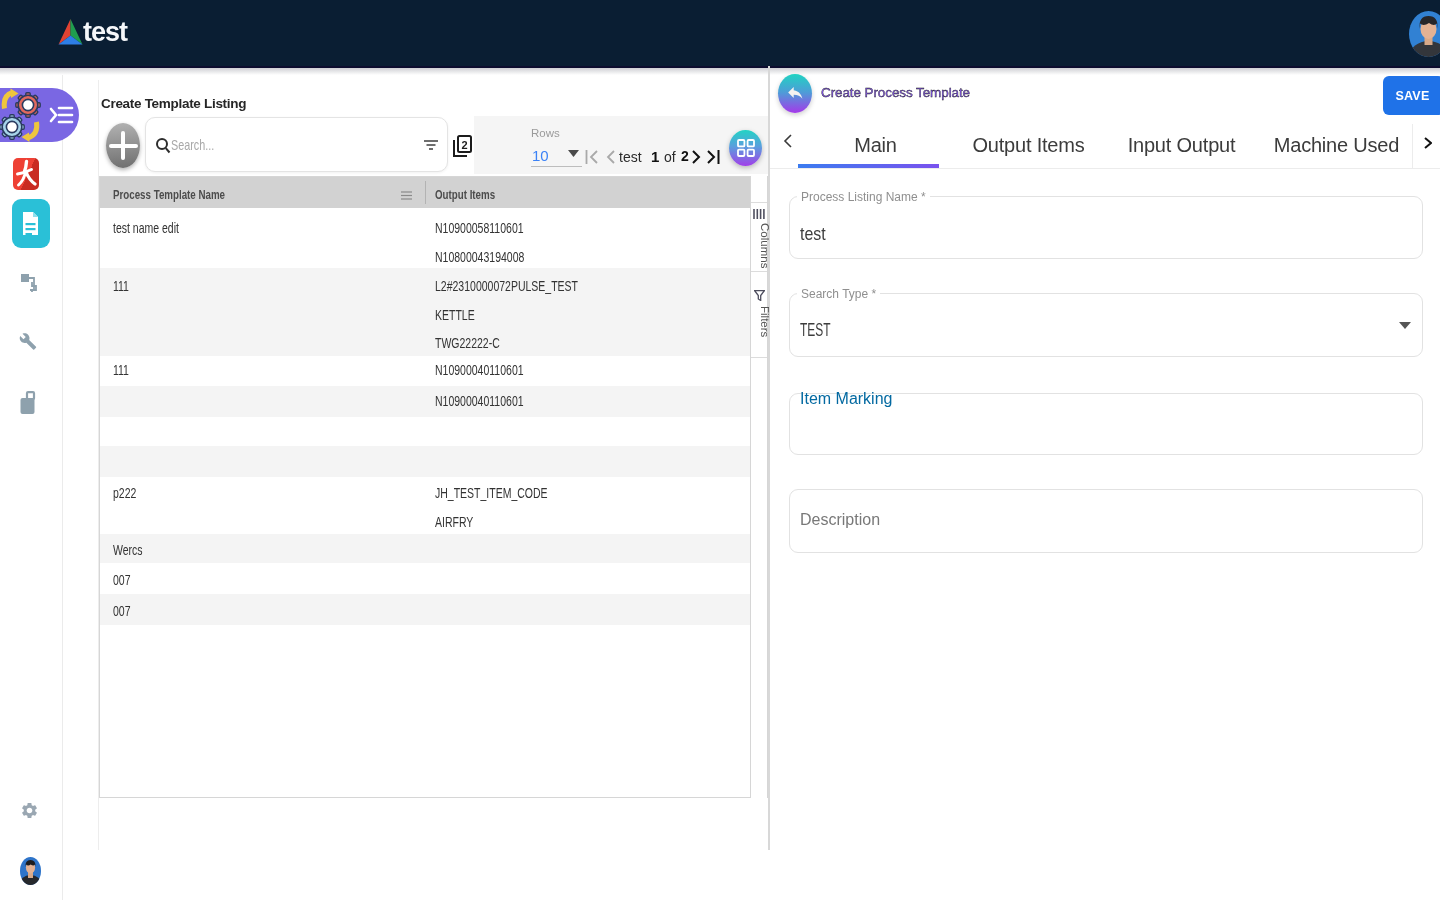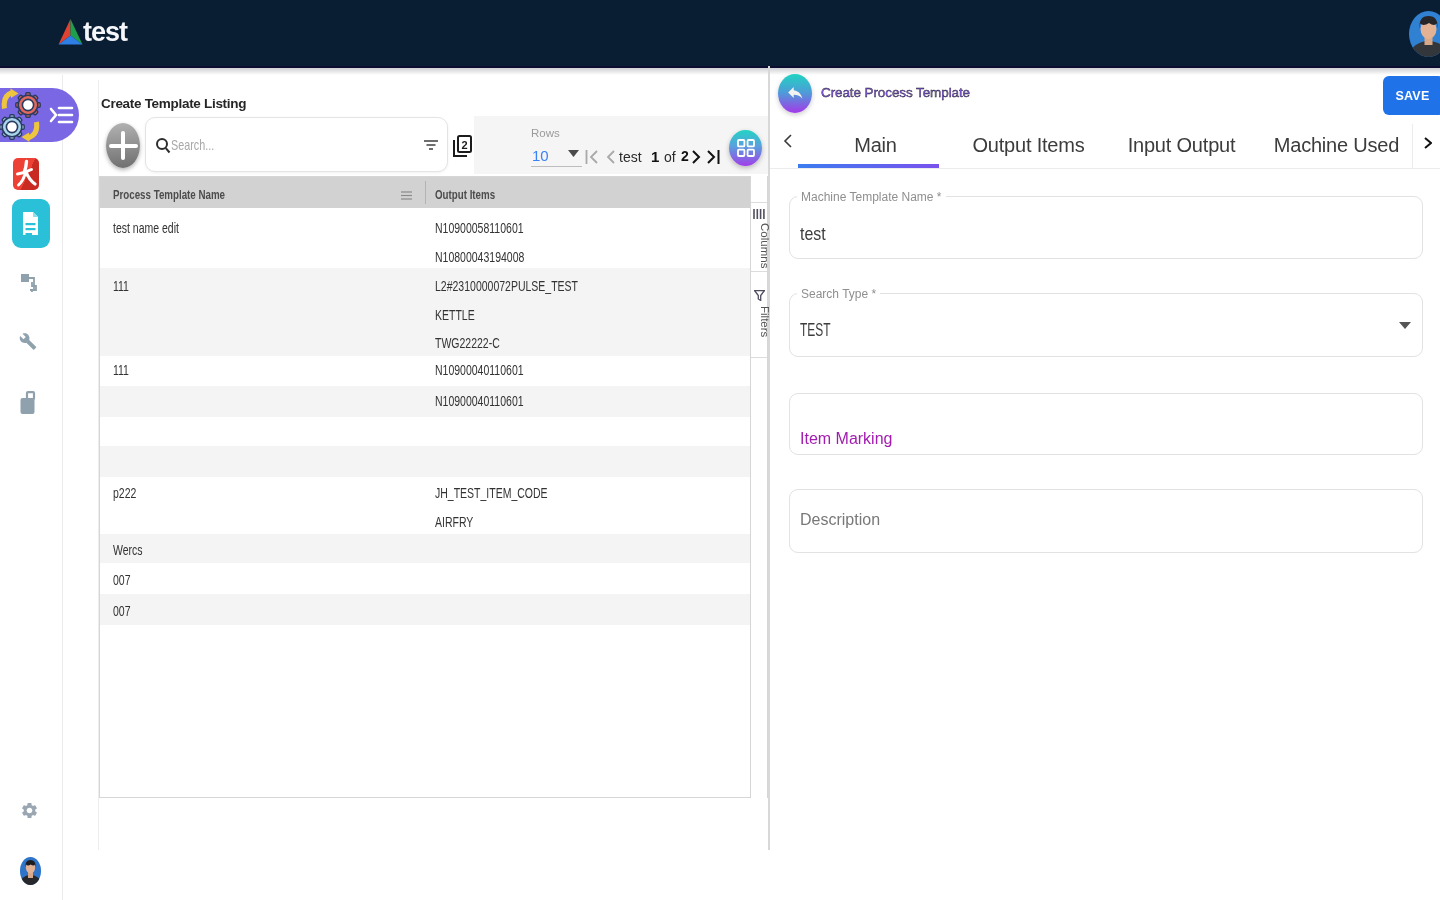--- a/index.html
+++ b/index.html
@@ -290,27 +290,27 @@
 <div class="abs tabt" style="left:952px;width:153px;">Output Items</div>
 <div class="abs tabt" style="left:1105px;width:153px;">Input Output</div>
 <div class="abs tabt" style="left:1258px;width:157px;">Machine Used</div>
 <style>.tabt { top:134px; text-align:center; font-size:20px; color:#3c3c3c; letter-spacing:-0.2px; }</style>
 <svg class="abs" style="left:1424px;top:137px;" width="8" height="12" viewBox="0 0 8 12">
     <path d="M1 1 L7 6 L1 11" stroke="#111" stroke-width="2" fill="none"></path>
   </svg>
 <div class="abs" style="left:798px;top:163.5px;width:141px;height:4.5px;background:linear-gradient(90deg,#3b7cf0,#7a52ee);"></div>
 
 <div class="abs" style="left:789px;top:196px;width:634px;height:63px;border:1px solid #e2e2e2;border-radius:9px;"></div>
-<div class="abs" style="left:797px;top:190px;background:#fff;padding:0 4px;font-size:12px;color:#8f8f8f;">Machine Template Name *</div>
+<div class="abs" style="left:797px;top:190px;background:#fff;padding:0 4px;font-size:12px;color:#8f8f8f;">Process Listing Name *</div>
 <div class="abs" style="left:800px;top:224px;font-size:19px;line-height:19px;color:#3d3d3d;transform:scale(0.84,1);transform-origin:left top;">test</div>
 
 <div class="abs" style="left:789px;top:293px;width:634px;height:64px;border:1px solid #e2e2e2;border-radius:9px;"></div>
 <div class="abs" style="left:797px;top:287px;background:#fff;padding:0 4px;font-size:12px;color:#8f8f8f;">Search Type *</div>
 <div class="abs" style="left:800px;top:320px;font-size:19px;line-height:19px;color:#3d3d3d;transform:scale(0.63,1);transform-origin:left top;">TEST</div>
 <svg class="abs" style="left:1399px;top:322px;" width="12" height="7" viewBox="0 0 12 7">
     <polygon points="0,0 12,0 6,7" fill="#555"></polygon>
   </svg>
 
 <div class="abs" style="left:789px;top:393px;width:634px;height:62px;border:1px solid #e2e2e2;border-radius:9px;"></div>
-<div class="abs" style="left:800px;top:430px;font-size:16px;color:#a21caf;">Item Marking</div>
+<div class="abs" style="left:800px;top:390px;font-size:16px;color:#0369a1;">Item Marking</div>
 
 <div class="abs" style="left:789px;top:489px;width:634px;height:64px;border:1px solid #e2e2e2;border-radius:9px;"></div>
 <div class="abs" style="left:800px;top:511px;font-size:16px;color:#787878;">Description</div>
 
 </body></html>

